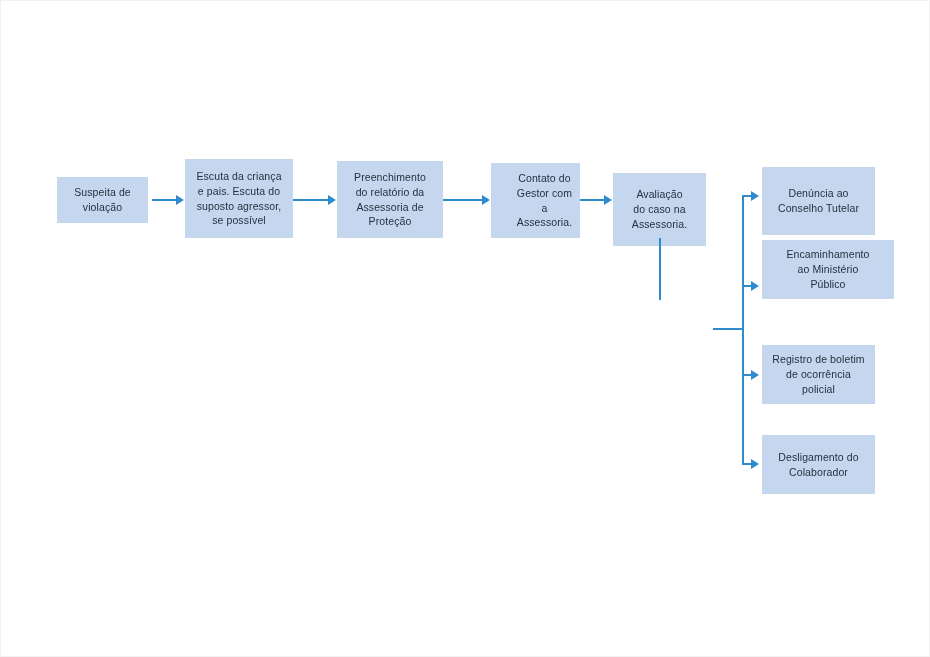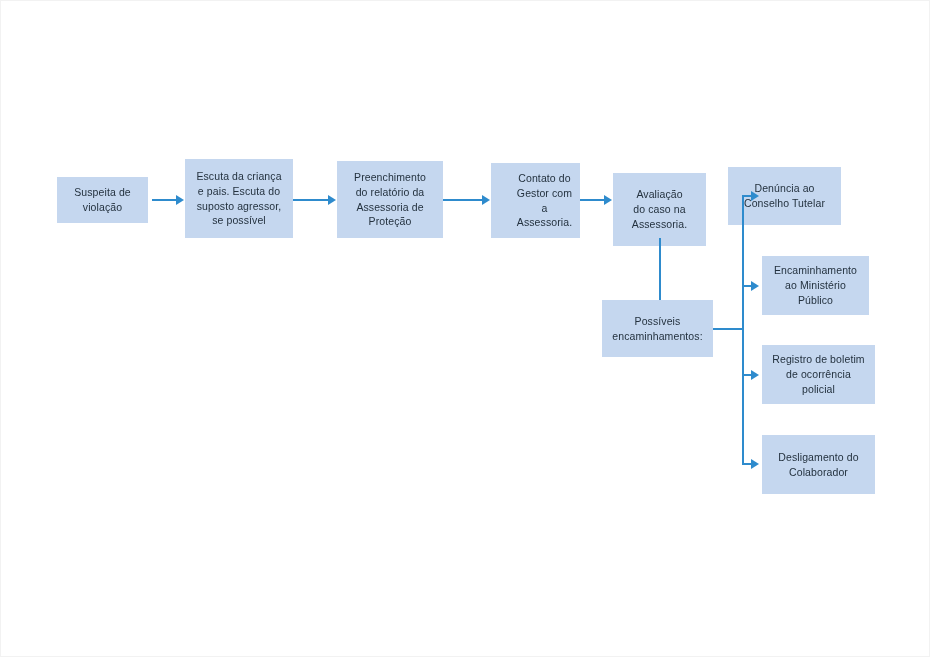--- a/index.html
+++ b/index.html
@@ -74,27 +74,25 @@
 Proteção</div>
 
   <div class="flow-box" style="left:491px; top:163px; width:89px; height:75px;padding-left:24px;">Contato do
 Gestor com a
 Assessoria.</div>
 
   <div class="flow-box" style="left:613px; top:165px; width:93px; height:73px;margin-top:8px;">Avaliação
 do caso na
 Assessoria.</div>
 
-  <div class="flow-box" style="left:602px; top:300px; width:111px; height:57px;">Possíveis
-encaminhamentos:</div>
 
-  <div class="flow-box" style="left:728px; top:167px; width:113px; height:58px;">Denúncia ao
+  <div class="flow-box" style="left:762px; top:167px; width:113px; height:68px;">Denúncia ao
 Conselho Tutelar</div>
 
-  <div class="flow-box" style="left:762px; top:256px; width:107px; height:59px;">Encaminhamento
+  <div class="flow-box" style="left:762px; top:240px; width:132px; height:59px;">Encaminhamento
 ao Ministério
 Público</div>
 
   <div class="flow-box" style="left:762px; top:345px; width:113px; height:59px;">Registro de boletim
 de ocorrência
 policial</div>
 
   <div class="flow-box" style="left:762px; top:435px; width:113px; height:59px;">Desligamento do
 Colaborador</div>
 

